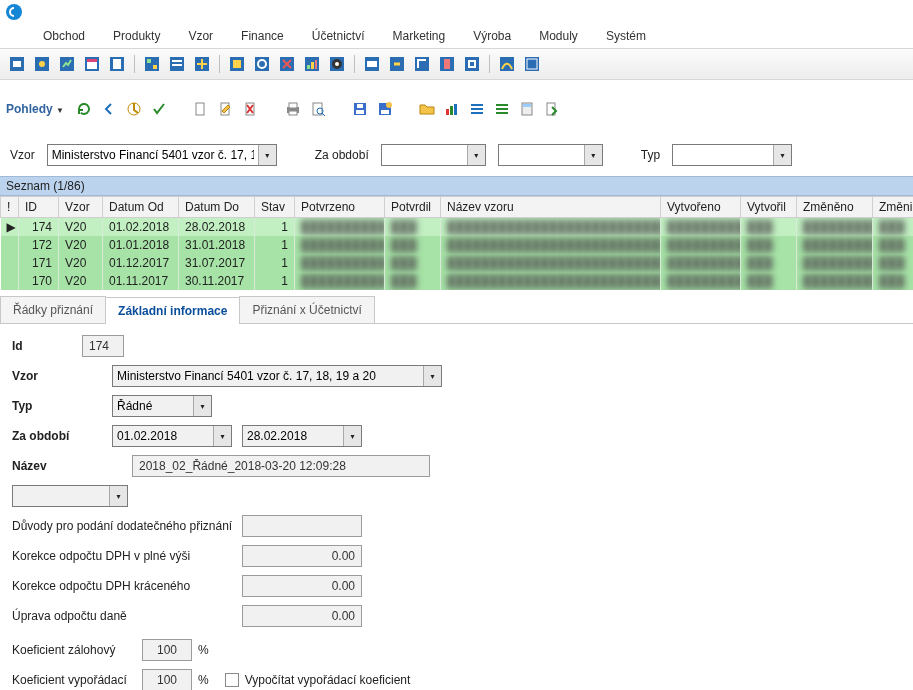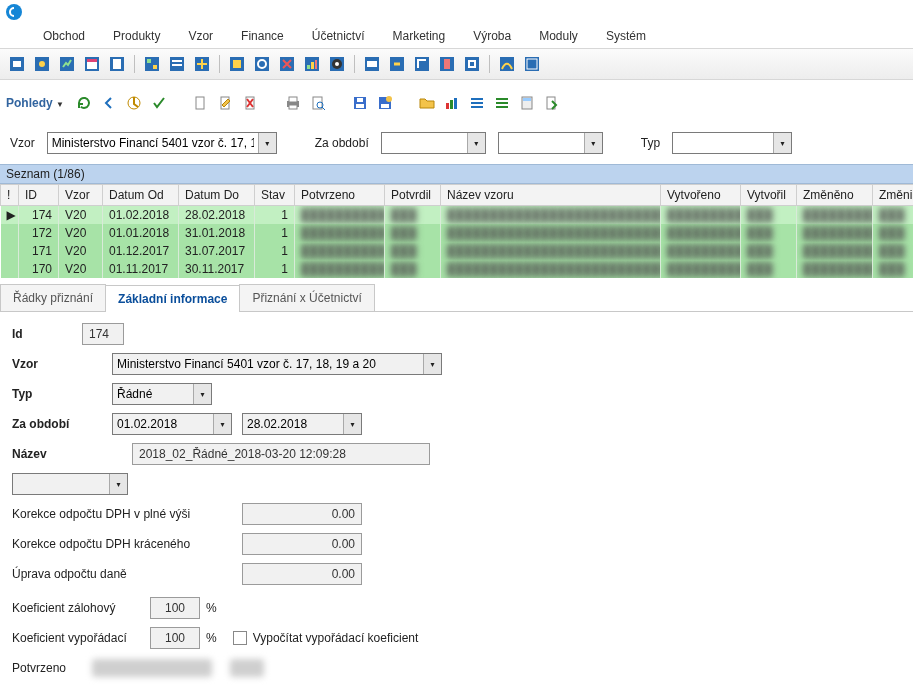--- a/index.html
+++ b/index.html
@@ -9,21 +9,21 @@
   .titlebar .logo::after{content:"";position:absolute;inset:3px;border:2px solid #fff;border-radius:50%;clip-path:inset(0 50% 0 0);}
   .titlebar .text { color:#3a6ea5; font-size:13px; white-space:nowrap; }
   .titlebar .blur { display:inline-block; height:14px; background:#e3e3e3; filter:blur(2px); border-radius:3px; }
   .menubar { display:flex; gap:10px; padding:2px 6px; background:#fff; }
   .menubar-icon { width:16px; height:16px; display:inline-block; }
   .menubar span { padding:3px 9px; color:#333; cursor:default; }
   .toolbar { display:flex; gap:3px; padding:4px 6px; align-items:center; border-top:1px solid #d7d7d7; border-bottom:1px solid #d7d7d7; background:linear-gradient(#fbfbfb,#ededed); }
   .toolbar .tbtn { width:22px; height:22px; display:flex; align-items:center; justify-content:center; border:1px solid transparent; border-radius:2px; }
   .toolbar .sep { width:1px; height:18px; background:#bfbfbf; margin:0 3px; }
   .tbtn svg { width:16px; height:16px; }
-  .subtoolbar { display:flex; gap:3px; padding:12px 6px; align-items:center; }
+  .subtoolbar { display:flex; gap:3px; padding:18px 6px; align-items:center; }
   .subtoolbar .lbl { font-weight:bold; color:#31649f; margin-right:6px; }
   .subtoolbar .sbtn { width:22px; height:22px; display:flex; align-items:center; justify-content:center; }
   .sbtn svg { width:16px; height:16px; }
   .dropdown-arrow{font-size:8px;color:#333;}
   .filterrow { display:flex; align-items:center; gap:12px; padding:6px 10px 10px 10px; }
   .filterrow label { display:inline-block; }
   .cbox { display:inline-flex; align-items:center; border:1px solid #7a7a7a; height:22px; background:#fff; }
   .cbox input { border:none; outline:none; padding:0 4px; height:20px; font:inherit; }
   .cbox .btn { width:18px; height:20px; background:#e6e6e6; border-left:1px solid #a9a9a9; display:flex;align-items:center;justify-content:center;font-size:8px;}
   .listhdr { background:#bcd3ee; padding:2px 6px; font-size:12px; border-top:1px solid #9fb9d6; border-bottom:1px solid #9fb9d6; }
@@ -37,21 +37,21 @@
   .tabs { display:flex; border-bottom:1px solid #c8c8c8; margin-top:6px; }
   .tabs .tab { padding:6px 12px; border:1px solid #c8c8c8; border-bottom:none; margin-right:-1px; background:#f4f4f4; color:#555; }
   .tabs .tab.active { background:#fff; font-weight:bold; color:#0a4e9b; position:relative; top:1px; }
   .form { padding:10px 12px; }
   .form .row { display:flex; align-items:center; margin-bottom:6px; min-height:24px; }
   .form .row > label { width:200px; }
   .form .row > label.bold { font-weight:bold; width:100px;}
   .txt { border:1px solid #9b9b9b; background:#f1f1f1; padding:2px 6px; height:22px; font:inherit; }
   .txt.ro { background:#f1f1f1; color:#333; }
   .num { text-align:right; }
-  .small { width:50px; text-align:center;margin-left:8px;}
+  .small { width:50px; text-align:center;}
   .mid {width:120px;}
   .xwide{width:298px;}
   .chk { width:14px; height:14px; border:1px solid #888; display:inline-block; margin-right:6px; background:#fff;}
   .blurbox { display:inline-block; height:18px; border-radius:3px; filter:blur(3px); background:#cfcfcf; }
 </style>
 </head>
 <body>
 
 <div class="titlebar">
   <span class="logo"></span>
@@ -494,20 +494,24 @@
     <input class="txt ro xwide" value="2018_02_Řádné_2018-03-20 12:09:28" style="">
     </div>
 
   <div class="row">
     <span class="cbox">
         <input style="width: 96px; background: rgb(241, 241, 241);">
         <span class="btn">▾</span>
       </span>
     </div>
 
+  <div class="row">
+      <label style="width:230px">Důvody pro podání dodatečného přiznání</label>
+    <input class="txt ro mid" style="">
+    </div>
 
   <div class="row">
       <label style="width:230px">Korekce odpočtu DPH v plné výši</label>
     <input class="txt ro mid num" value="0.00" style="">
     </div>
 
   <div class="row">
       <label style="width:230px">Korekce odpočtu DPH kráceného</label>
     <input class="txt ro mid num" value="0.00" style="">
     </div>

